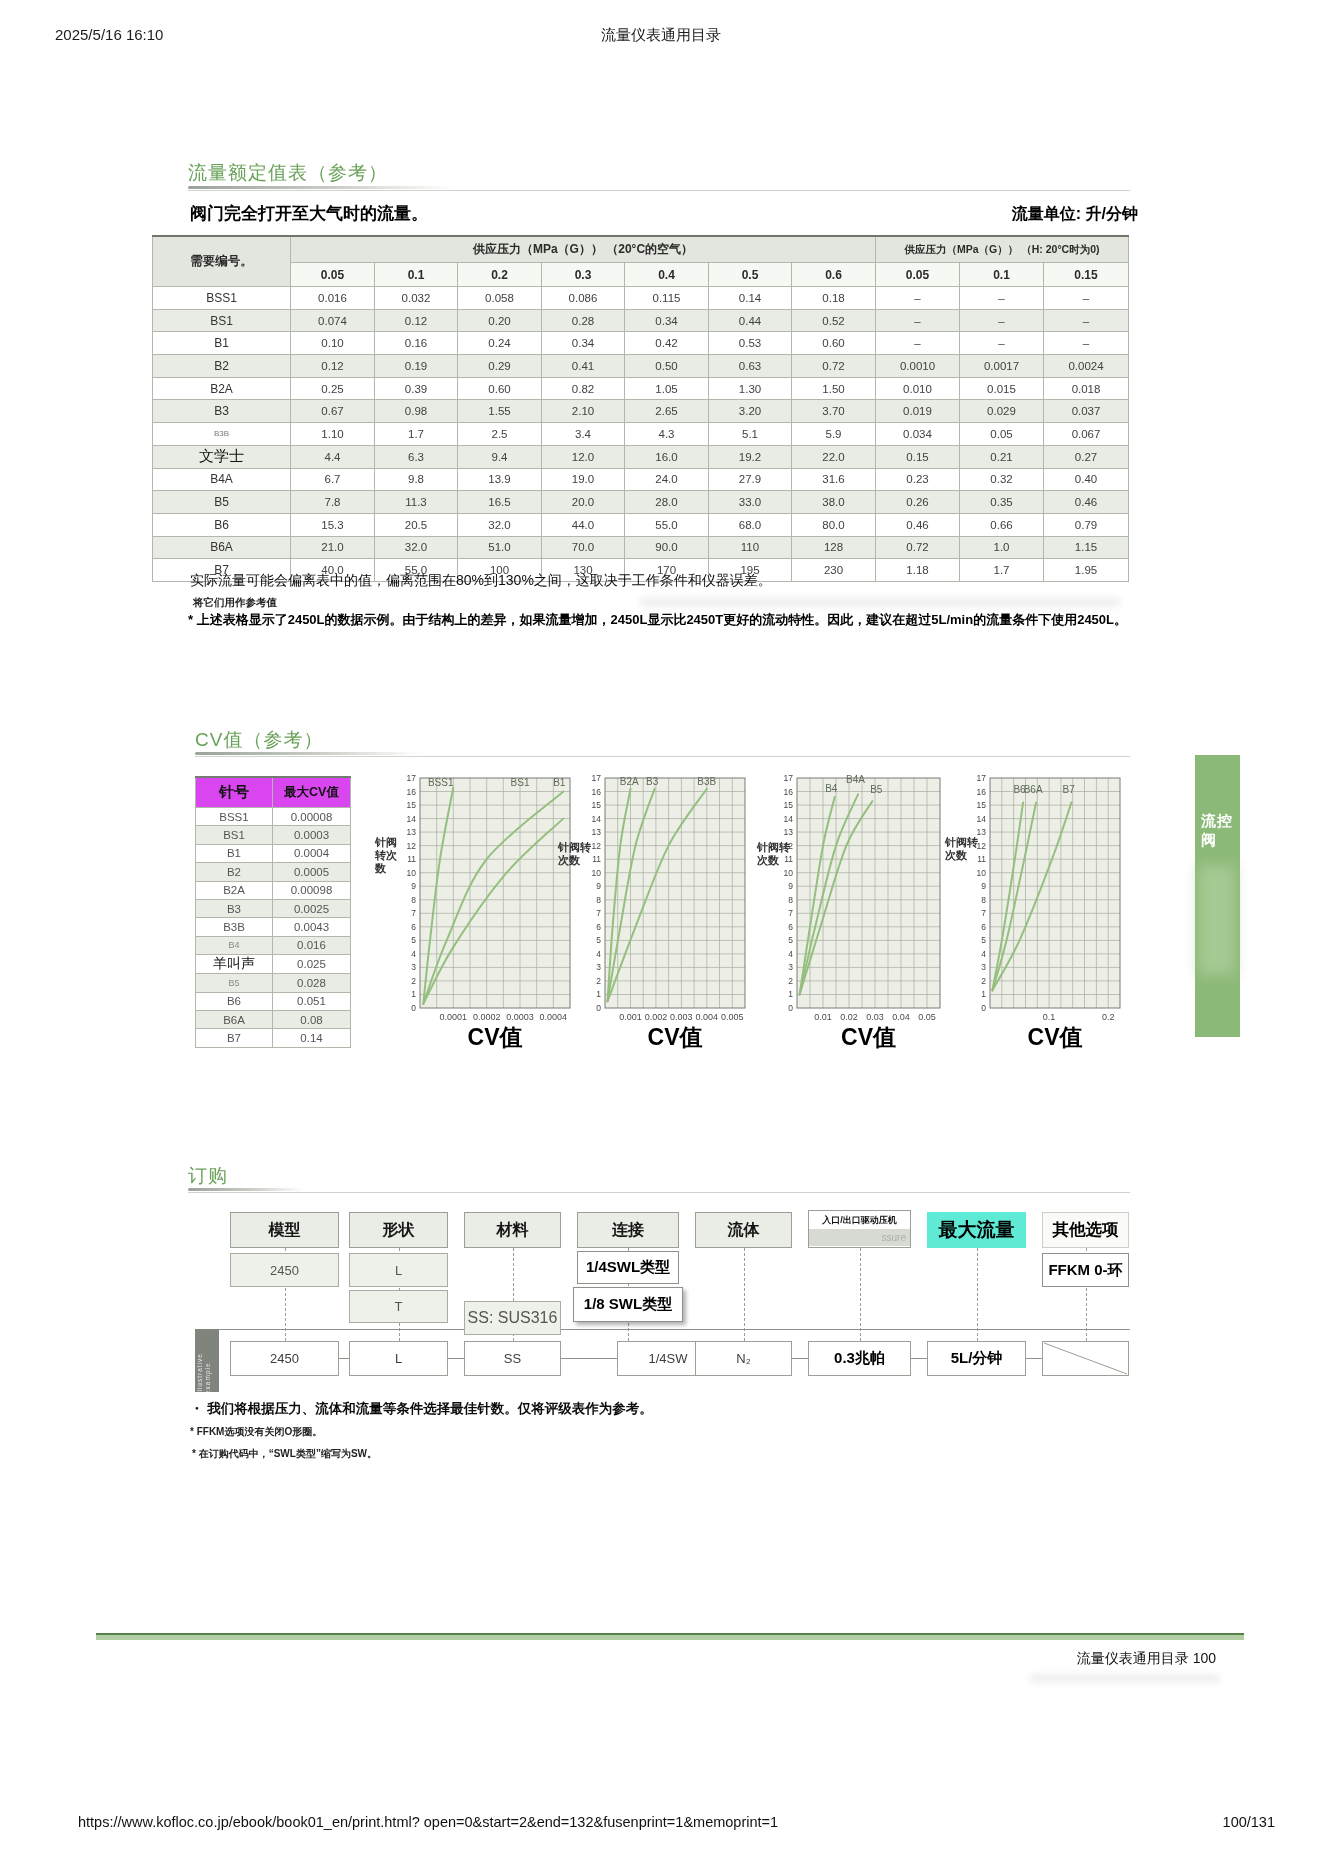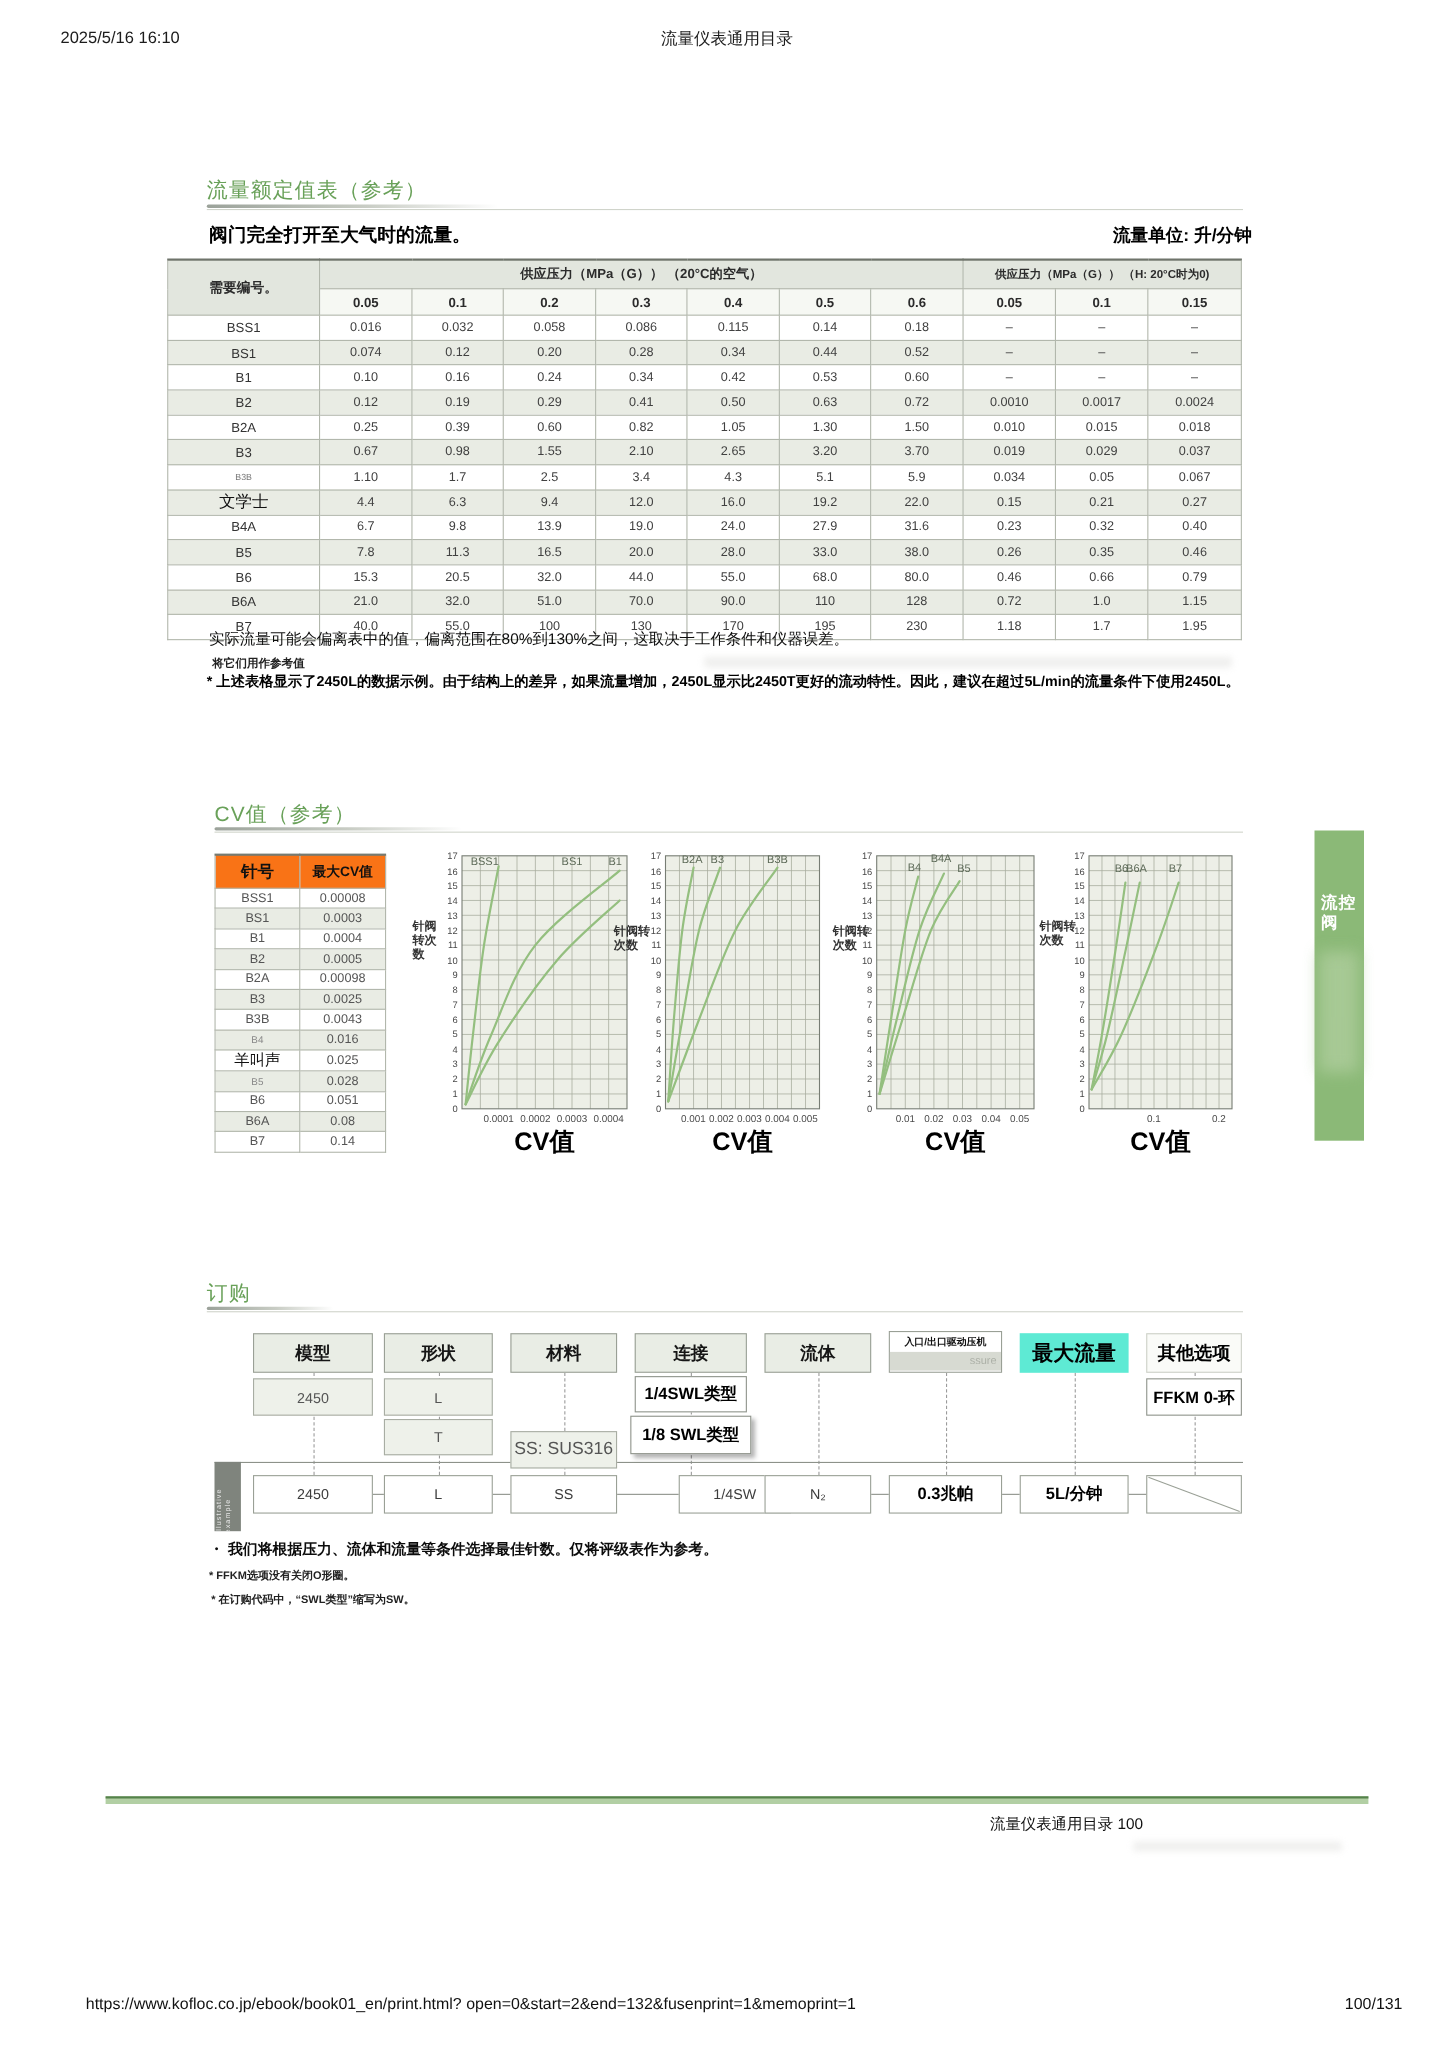--- a/index.html
+++ b/index.html
@@ -28,21 +28,21 @@
   #flow-table td.lbl.small{font-size:8px;color:#777;}
   #flow-table td.lbl.big{font-size:15px;color:#111;}
   .note1{position:absolute;left:190px;top:572px;font-size:14px;color:#0d0d0d;}
   .note2{position:absolute;left:193px;top:596px;font-size:10.5px;font-weight:bold;color:#222;}
   .note3{position:absolute;left:188px;top:611px;width:945px;font-size:13px;font-weight:600;color:#000;}
   .smudge{position:absolute;background:#d9d9d6;filter:blur(3px);opacity:.4;border-radius:3px;}
   
   #cv-table{position:absolute;left:195px;top:776px;width:155px;border-collapse:collapse;table-layout:fixed;
             border:1px solid #8d9288;border-top:2px solid #767b72;}
   #cv-table th,#cv-table td{border:1px solid #b2b7ac;padding:0;text-align:center;vertical-align:middle;}
-  #cv-table thead th{height:29px;background:#f97316;color:#111;}
+  #cv-table thead th{height:29px;background:#d946ef;color:#111;}
   #cv-table th.c1{font-size:15px;font-weight:bold;}
   #cv-table th.c2{font-size:12.5px;font-weight:bold;}
   #cv-table tbody td{height:17.4px;font-size:11.5px;color:#555;background:#fff;}
   #cv-table tbody tr.shade td{background:#e9ece4;}
   #cv-table td.small{font-size:9px;color:#888;}
   #cv-table td.big{font-size:14px;color:#111;}
   
   .chart-ylnum{position:absolute;width:18px;text-align:right;font-size:8.5px;color:#474747;}
   .chart-xtick{position:absolute;width:56px;text-align:center;font-size:9px;color:#4a4a4a;}
   .chart-cap{position:absolute;text-align:center;font-size:23px;font-weight:bold;color:#000;}
@@ -74,21 +74,21 @@
   .dashv{position:absolute;width:0;border-left:1px dashed #9b9b9b;z-index:0;}
   .hline{position:absolute;height:1px;background:#8d928a;z-index:0;}
   .ex-tab{position:absolute;left:195px;top:1329px;width:24px;height:63px;background:#7f847d;z-index:1;
           color:#e8e8e8;font-size:6.5px;line-height:8px;overflow:hidden;}
   .ex-tab div{writing-mode:vertical-rl;transform:rotate(180deg);height:100%;padding:2px 1px;letter-spacing:1px;}
   .onote1{position:absolute;left:190px;top:1400px;font-size:13.5px;font-weight:600;color:#0c0c0c;}
   .onote2{position:absolute;left:190px;top:1425px;font-size:10px;font-weight:bold;color:#222;}
   .onote3{position:absolute;left:192px;top:1447px;font-size:10px;font-weight:bold;color:#222;}
   
   .foot-line{position:absolute;left:96px;top:1633px;width:1148px;height:5px;background:#b2cfa4;border-top:2px solid #55824b;}
-  .foot-cat{position:absolute;left:900px;top:1650px;width:316px;text-align:left;font-size:14px;color:#111;}
+  .foot-cat{position:absolute;left:900px;top:1650px;width:316px;text-align:right;font-size:14px;color:#111;}
   .foot-url{position:absolute;left:78px;top:1814px;font-size:14.5px;color:#111;}
   .foot-page{position:absolute;left:1150px;top:1814px;width:125px;text-align:right;font-size:14.5px;color:#111;}
 </style>
 </head>
 <body>
 
 <div id="page">
   <div class="print-date">2025/5/16 16:10</div>
   <div class="print-title">流量仪表通用目录</div>
 

